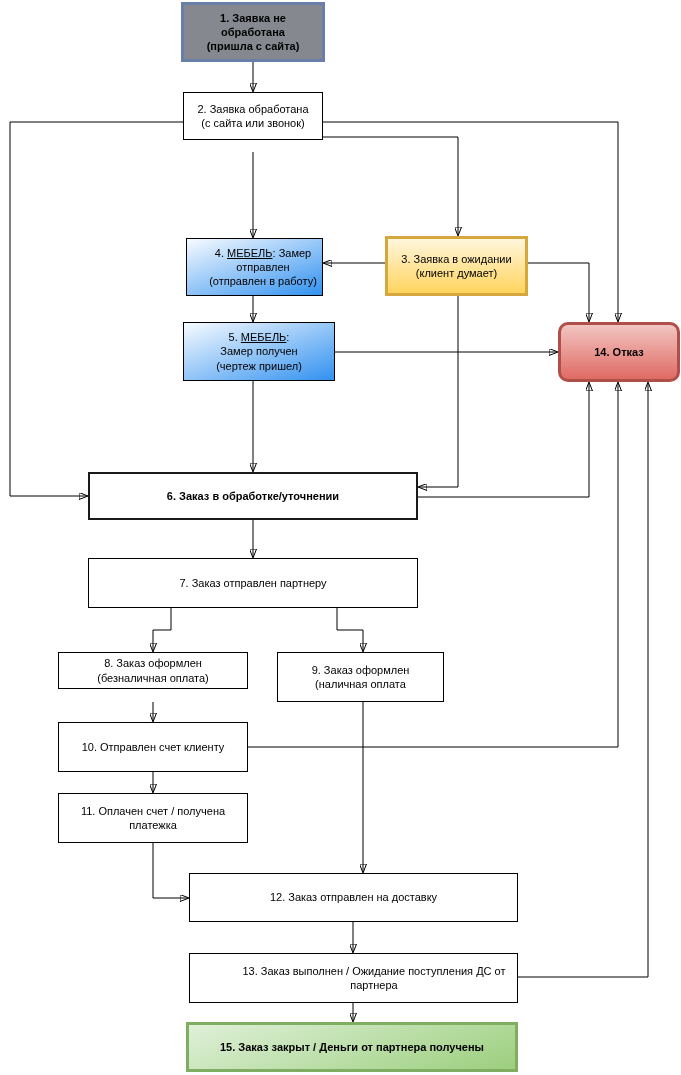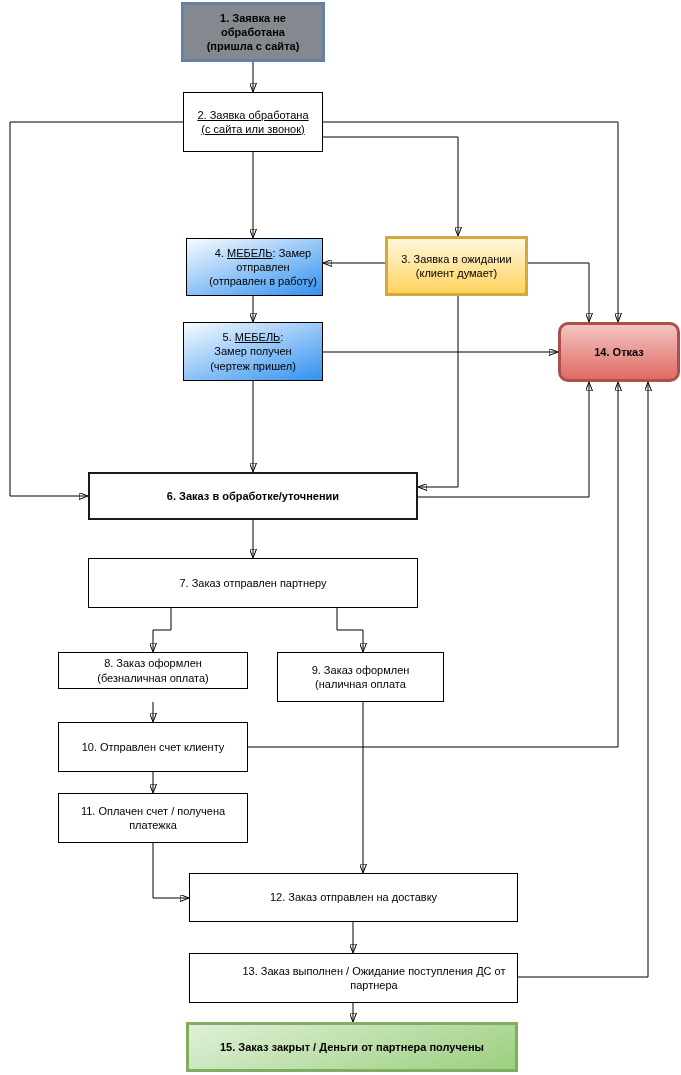--- a/index.html
+++ b/index.html
@@ -67,37 +67,37 @@
     <path d="M353 1003 V1021" marker-end="url(#arrow)"></path>
     <path d="M518 977 H648 V383" marker-end="url(#arrow)"></path>
   </svg>
 
   <div class="node style-gray bold" style="left:181px;top:2px;width:144px;height:60px;">
     <span>1. Заявка не
 обработана
 (пришла с сайта)</span>
   </div>
 
-  <div class="node" style="left:183px;top:92px;width:140px;height:60px;text-decoration:underline;">
+  <div class="node" style="left:183px;top:92px;width:140px;height:48px;">
     <span>2. Заявка обработана
 (с сайта или звонок)</span>
   </div>
 
   <div class="node style-yellow" style="left:385px;top:236px;width:143px;height:60px;">
     <span>3. Заявка в ожидании
 (клиент думает)</span>
   </div>
 
   <div class="node style-blue" style="left:186px;top:238px;width:137px;height:58px;padding-left:21px;">
     <span><span>4. </span><span class="u">МЕБЕЛЬ</span><span>: Замер
 отправлен
 (отправлен в работу)</span></span>
   </div>
 
-  <div class="node style-blue" style="left:183px;top:322px;width:140px;height:59px;align-items:center;">
+  <div class="node style-blue" style="left:183px;top:322px;width:152px;height:59px;align-items:center;">
     <span><span>5. </span><span class="u">МЕБЕЛЬ</span><span>:
 Замер получен
 (чертеж пришел)</span></span>
   </div>
 
   <div class="node style-plain-thick bold" style="left:88px;top:472px;width:330px;height:48px;">
     <span>6. Заказ в обработке/уточнении</span>
   </div>
 
   <div class="node" style="left:88px;top:558px;width:330px;height:50px;">

